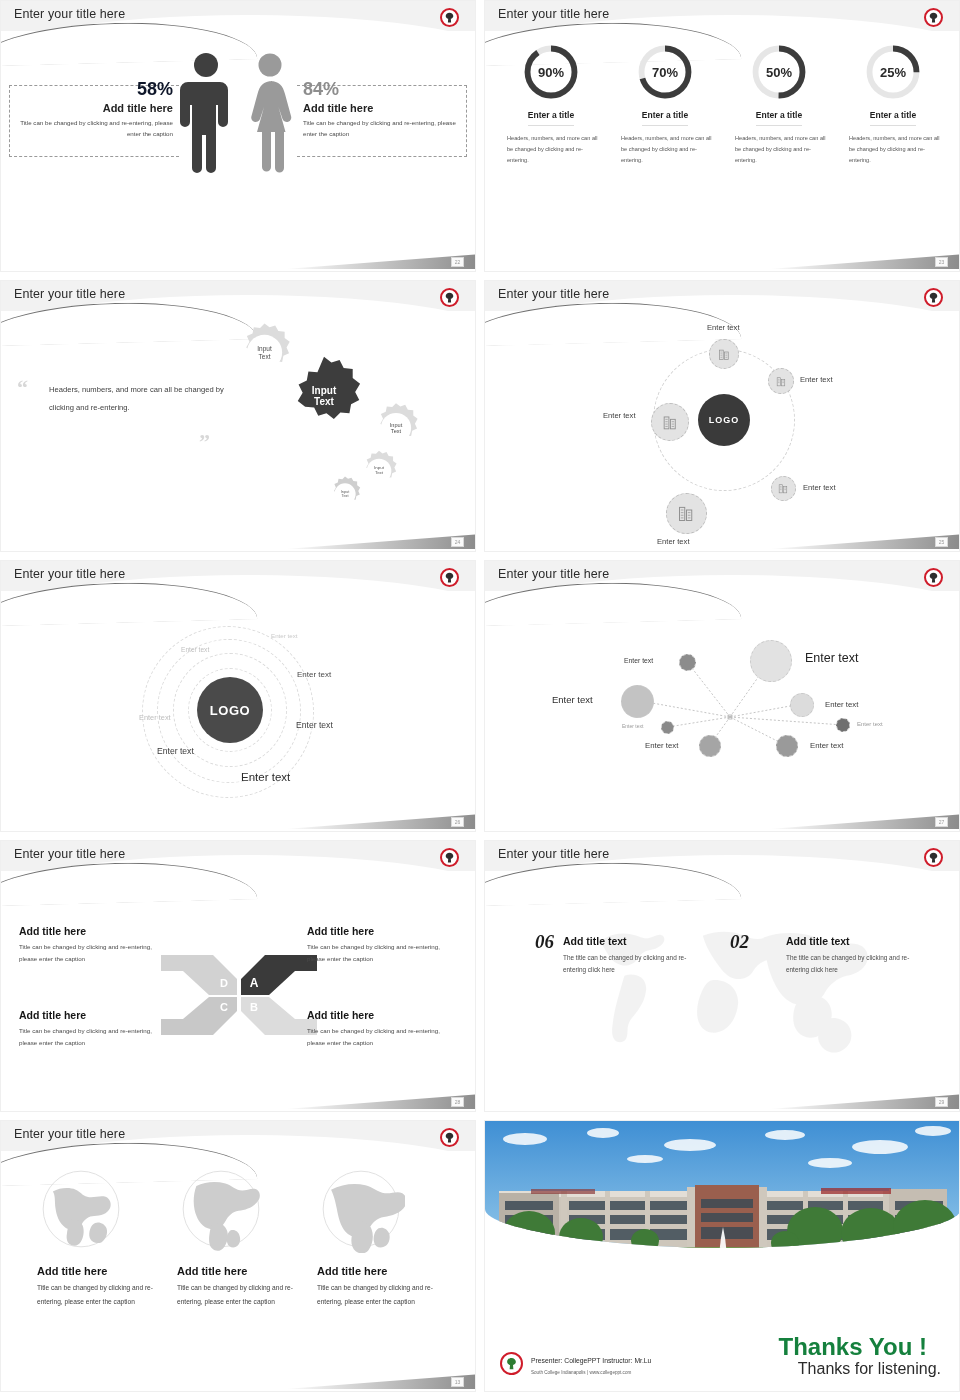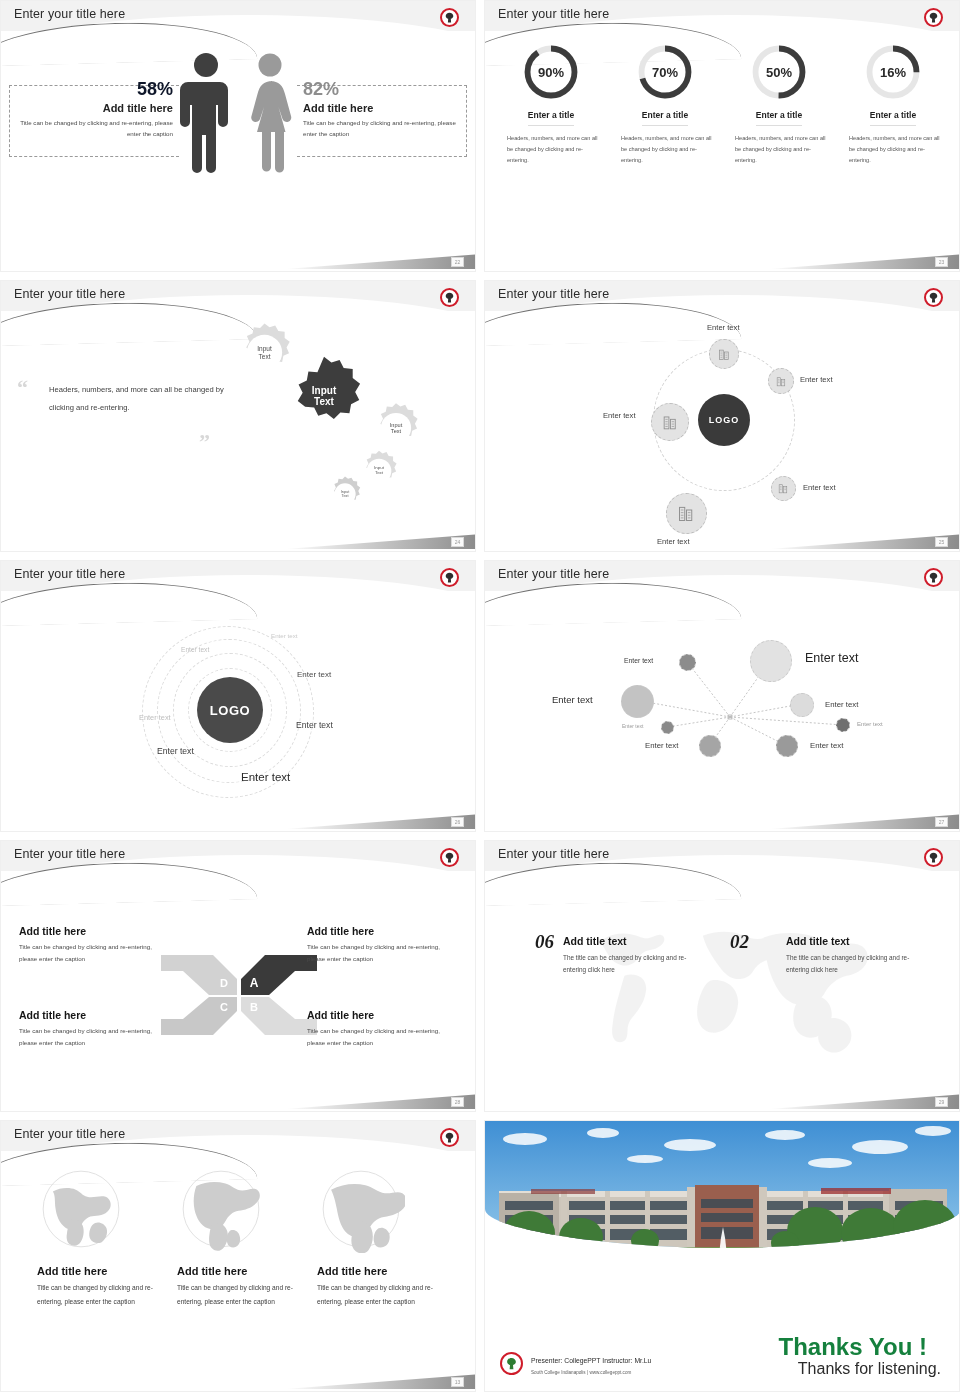--- a/index.html
+++ b/index.html
@@ -205,21 +205,21 @@
             <path d="M26 32c9 0 13 5 15 13l6 22a4.5 4.5 0 0 1-8.5 3l-4-12 7 25H40v36a4.5 4.5 0 0 1-9 0V83h-4v35a4.5 4.5 0 0 1-9 0V83H13l7-25-4 12a4.5 4.5 0 0 1-8.5-3l6-22c2-8 6-13 15-13h-1z" fill="#9a9a9a"></path>
           </svg>
         </div>
 
         <div class="s1-col left">
           <div class="s1-pct m">58%</div>
           <div class="s1-ttl">Add title here</div>
           <div class="s1-desc">Title can be changed by clicking and re-entering, please enter the caption</div>
         </div>
         <div class="s1-col right">
-          <div class="s1-pct f">82%</div>
+          <div class="s1-pct f">84%</div>
           <div class="s1-ttl">Add title here</div>
           <div class="s1-desc">Title can be changed by clicking and re-entering, please enter the caption</div>
         </div>
       </div>
     </div>
     <div class="pagenum">22</div>
   </div>
 
   <div class="slide">
     <div class="hdr"></div>
@@ -271,21 +271,21 @@
           <div class="s2-ttl">Enter a title</div>
           <div class="s2-desc">Headers, numbers, and more can all be changed by clicking and re-entering.</div>
         </div>
 
         <div class="s2-item">
           <div class="s2-donut">
             <svg width="58" height="58" viewBox="0 0 42 42">
               <circle cx="21" cy="21" r="17" fill="none" stroke="#e6e6e6" stroke-width="4.2"></circle>
               <circle cx="21" cy="21" r="17" fill="none" stroke="#3c3c3c" stroke-width="4.2" stroke-dasharray="26.7 80.1" stroke-linecap="butt" transform="rotate(-90 21 21)"></circle>
             </svg>
-            <div class="s2-pctlabel">16%</div>
+            <div class="s2-pctlabel">25%</div>
           </div>
           <div class="s2-ttl">Enter a title</div>
           <div class="s2-desc">Headers, numbers, and more can all be changed by clicking and re-entering.</div>
         </div>
 
       </div>
     </div>
     <div class="pagenum">23</div>
   </div>
 

